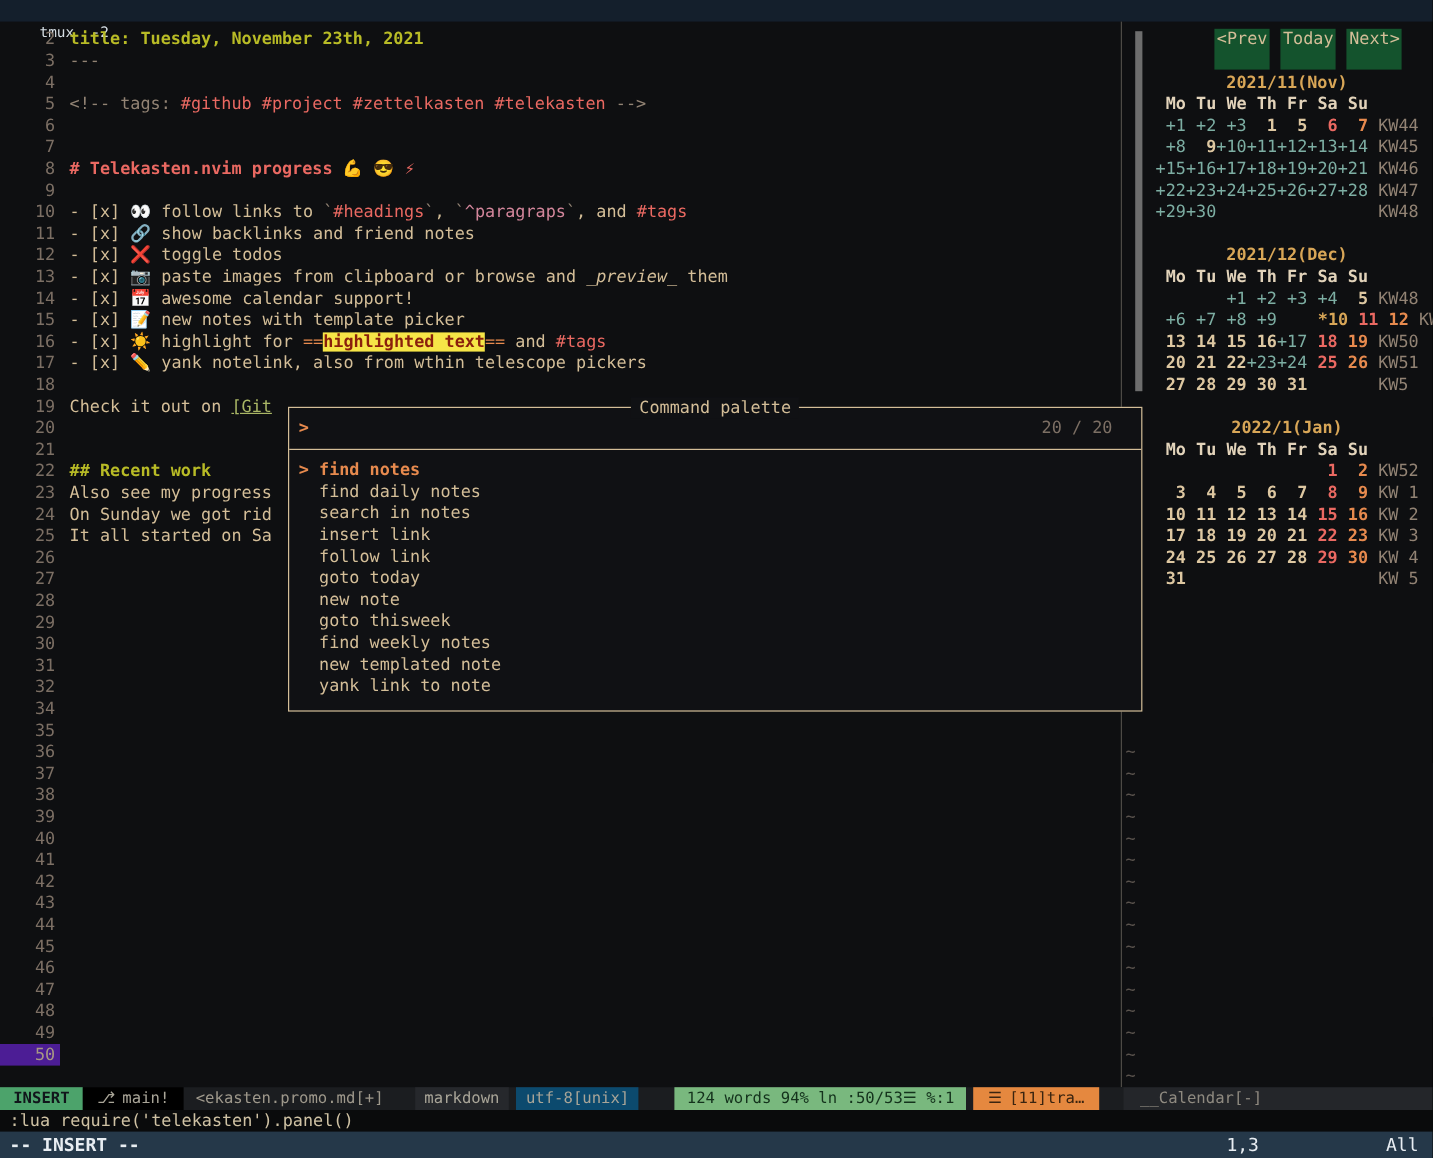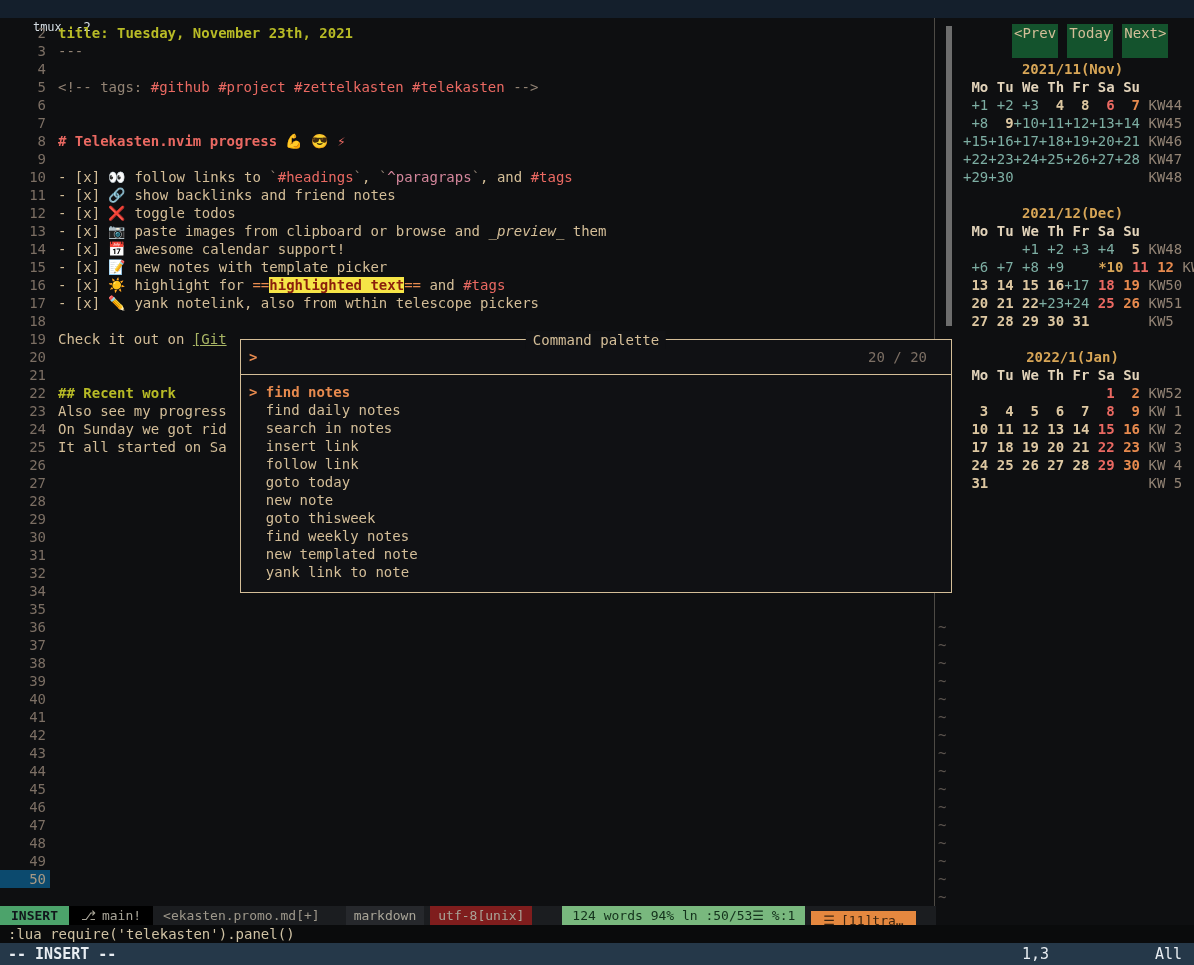--- a/index.html
+++ b/index.html
@@ -11,21 +11,21 @@
   
   .tmux-bar { position:absolute; top:0; left:0; right:0; height:18px; background:#141f2c;
               color:#d5dde3; font-size:12px; line-height:18px; padding-left:4px; white-space:pre; }
 
   
   .vimarea { position:absolute; top:18px; left:0; width:1194px; height:888px; }
 
   #editor-lines { position:absolute; top:6px; left:0; width:930px; }
   .eline { display:flex; height:18px; white-space:pre; }
   .lnum { flex:none; width:50px; text-align:right; padding-right:4px; color:#7c6f64; }
-  .lnum.cur { background:#0c4a6e; color:#a89984; }
+  .lnum.cur { background:#4c1d95; color:#a89984; }
   .etext { white-space:pre; margin-left:8px; }
 
   .c-fg { color:#d4be98; }
   .c-dim { color:#928374; }
   .c-tag { color:#ea6962; }
   .c-code { color:#d3869b; }
   .c-h1 { color:#ea6962; font-weight:bold; }
   .c-h2 { color:#b8bb26; font-weight:bold; }
   .c-lnk { color:#a9b665; text-decoration:underline; }
   .c-mark { color:#e78a4e; }
@@ -59,27 +59,27 @@
                background:#101114; padding:0 7px; color:#d4be98; white-space:pre; }
   .pal-prompt { height:35px; border-bottom:1px solid #d4be98; display:flex; align-items:center; padding:0 8px; }
   .pal-caret { color:#e78a4e; font-weight:bold; }
   .pal-count { margin-left:auto; padding-right:16px; color:#7c6f64; }
   #pal-items { padding:8px 8px 0 8px; }
   .pal-item { height:18px; white-space:pre; color:#d4be98; }
   .pal-item.sel { color:#e78a4e; font-weight:bold; }
 
   
   .statusline { position:absolute; top:906px; left:0; width:936px; height:19px; background:#1b1d20;
-                display:flex; align-items:center; font-size:13px; line-height:19px; white-space:pre; }
+                display:flex; align-items:flex-end; font-size:13px; line-height:19px; white-space:pre; }
   .sl-mode { background:#4ca36b; color:#11161b; font-weight:bold; padding:0 11px; }
   .sl-git { background:#000000; color:#a9a598; padding:0 12px; }
   .sl-git .ic { margin-right:6px; }
   .sl-file { color:#9e988b; padding:0 6px; margin-left:4px; }
   .sl-ft { background:#26282c; color:#a9a598; padding:0 8px; margin-left:20px; }
-  .sl-enc { background:#7f1d1d; color:#a9a598; padding:0 8px; margin-left:6px; }
+  .sl-enc { background:#0c4a6e; color:#a9a598; padding:0 8px; margin-left:6px; }
   .sl-stats { background:#79b87e; color:#14321c; padding:0 10px; margin-left:30px; }
   .sl-buf { background:#e5883f; color:#3a2410; padding:0 12px; margin-left:6px;margin-top:10px; }
   .sl-buf .ic { margin-right:6px; }
   .cal-status { position:absolute; top:906px; left:936px; width:258px; height:19px; background:#24262a;
                 color:#8f8a80; padding-left:14px; font-size:13px; line-height:19px; white-space:pre; }
 
   
   .cmdline { position:absolute; top:925px; left:0; width:1194px; height:18px; background:#0a0b0c;
              color:#cfc2a4; padding-left:8px; white-space:pre; }
   .bottombar { position:absolute; top:943px; left:0; width:1194px; height:22px; background:#253849;
@@ -154,21 +154,21 @@
 
     <div id="cal-lines">
         <div class="cal-nav">
           <span class="cal-btn">&lt;Prev</span>
           <span class="cal-btn">Today</span>
           <span class="cal-btn">Next&gt;</span>
         </div>
         <div class="cal-row"></div>
         <div class="cal-title">2021/11(Nov)</div>
         <div class="cal-row k-hdr"> Mo Tu We Th Fr Sa Su</div>
-        <div class="cal-row"><span class="k-link"> +1 +2 +3</span><span class="k-day">  4  8</span><span class="k-sat">  6</span><span class="k-sun">  7</span><span class="k-sp"> </span><span class="k-kw">KW44</span></div>
+        <div class="cal-row"><span class="k-link"> +1 +2 +3</span><span class="k-day">  1  5</span><span class="k-sat">  6</span><span class="k-sun">  7</span><span class="k-sp"> </span><span class="k-kw">KW44</span></div>
         <div class="cal-row"><span class="k-link"> +8</span><span class="k-day">  9</span><span class="k-link">+10+11+12+13+14</span><span class="k-sp"> </span><span class="k-kw">KW45</span></div>
         <div class="cal-row"><span class="k-link">+15+16+17+18+19+20+21</span><span class="k-sp"> </span><span class="k-kw">KW46</span></div>
         <div class="cal-row"><span class="k-link">+22+23+24+25+26+27+28</span><span class="k-sp"> </span><span class="k-kw">KW47</span></div>
         <div class="cal-row"><span class="k-link">+29+30</span><span class="k-sp">                </span><span class="k-kw">KW48</span></div>
         <div class="cal-row"></div>
         <div class="cal-title">2021/12(Dec)</div>
         <div class="cal-row k-hdr"> Mo Tu We Th Fr Sa Su</div>
         <div class="cal-row"><span class="k-sp">      </span><span class="k-link"> +1 +2 +3 +4</span><span class="k-day">  5</span><span class="k-sp"> </span><span class="k-kw">KW48</span></div>
         <div class="cal-row"><span class="k-link"> +6 +7 +8 +9</span><span class="k-today">*10</span><span class="k-sat"> 11</span><span class="k-sun"> 12</span><span class="k-sp"> </span><span class="k-kw">KW49</span></div>
         <div class="cal-row"><span class="k-day"> 13 14 15 16</span><span class="k-link">+17</span><span class="k-sat"> 18</span><span class="k-sun"> 19</span><span class="k-sp"> </span><span class="k-kw">KW50</span></div>
@@ -227,20 +227,21 @@
 
   <div class="statusline">
     <span class="sl-mode">INSERT</span>
     <span class="sl-git"><span class="ic">⎇</span><span>main!</span></span>
     <span class="sl-file">&lt;ekasten.promo.md[+]</span>
     <span class="sl-ft">markdown</span>
     <span class="sl-enc">utf-8[unix]</span>
     <span class="sl-stats">124 words 94% ln :50/53☰ %:1</span>
     <span class="sl-buf"><span class="ic">☰</span><span>[11]tra…</span></span>
   </div>
+  <div class="cal-status">__Calendar[-]</div>
 
   <div class="cmdline">:lua require('telekasten').panel()</div>
 
   <div class="bottombar">
     <span class="bb-mode">-- INSERT --</span>
     <span class="bb-ruler">1,3</span>
     <span class="bb-scroll">All</span>
   </div>
 
 </div>

